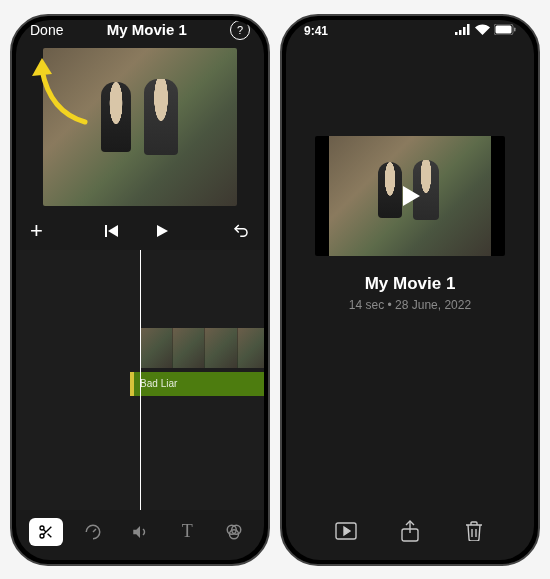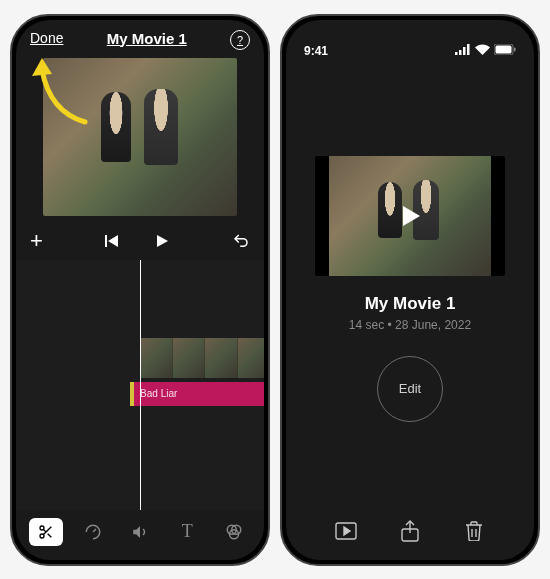--- a/index.html
+++ b/index.html
@@ -29,25 +29,24 @@
     inset: 4px;
     border-radius: 34px;
     background: #1a1a1a;
     overflow: hidden;
     display: flex;
     flex-direction: column;
   }
   
   .editor-header {
     display: flex;
-    align-items: flex-start;
+    align-items: center;
     justify-content: space-between;
-    padding: 10px 14px 6px;
+    padding: 0 14px 6px;
     color: #fff;
-    text-decoration: underline;
   }
   .done-btn {
     font-size: 14px;
     color: #fff;
   }
   .title {
     font-size: 15px;
     font-weight: 600;
     color: #fff;
   }
@@ -122,21 +121,21 @@
     flex:1;
     background: linear-gradient(135deg,#6b5e4a,#4a5540,#3d3830);
     border-right:1px solid rgba(0,0,0,.3);
   }
   .audio-track {
     position:absolute;
     top: 122px;
     left: 46%;
     right: 0;
     height: 24px;
-    background: #be185d;
+    background: #4d7c0f;
     border-left:4px solid #d6c23a;
     display:flex;
     align-items:center;
     padding-left:6px;
     font-size:10px;
     color: rgba(255,255,255,.85);
   }
   .clip-actions {
     display:flex;
     justify-content:flex-end;
@@ -165,21 +164,21 @@
     top: 32px;
     left: 14px;
     z-index: 20;
     pointer-events:none;
   }
   
   .status-bar {
     display:flex;
     justify-content:space-between;
     align-items:center;
-    padding: 24px 18px 2px;
+    padding: 4px 18px 2px;
     font-size:12px;
     font-weight:600;
     color:#fff;
   }
   .status-icons { display:flex; gap:4px; align-items:center; }
   .back-row {
     display:flex;
     align-items:center;
     gap:4px;
     padding: 4px 10px 8px;
@@ -378,21 +377,20 @@
       <div class="proj-thumb">
         <div class="proj-thumb-inner"></div>
         <div class="play-overlay">
           <svg width="28" height="28" viewBox="0 0 28 28" fill="#fff">
               <polygon points="7,4 24,14 7,24"></polygon>
             </svg>
         </div>
       </div>
       <div class="proj-title">My Movie 1</div>
       <div class="proj-meta">14 sec • 28 June, 2022</div>
-      <div class="edit-circle">Edit</div>
     </div>
 
     <div class="bottom-actions">
       <div class="ic">
         <svg width="22" height="18" viewBox="0 0 22 18" fill="none" stroke="#c8c8c8" stroke-width="1.4">
             <rect x="1" y="1" width="20" height="16" rx="2"></rect>
             <polygon points="9,5 15,9 9,13" fill="#c8c8c8"></polygon>
           </svg>
       </div>
       <div class="ic">

